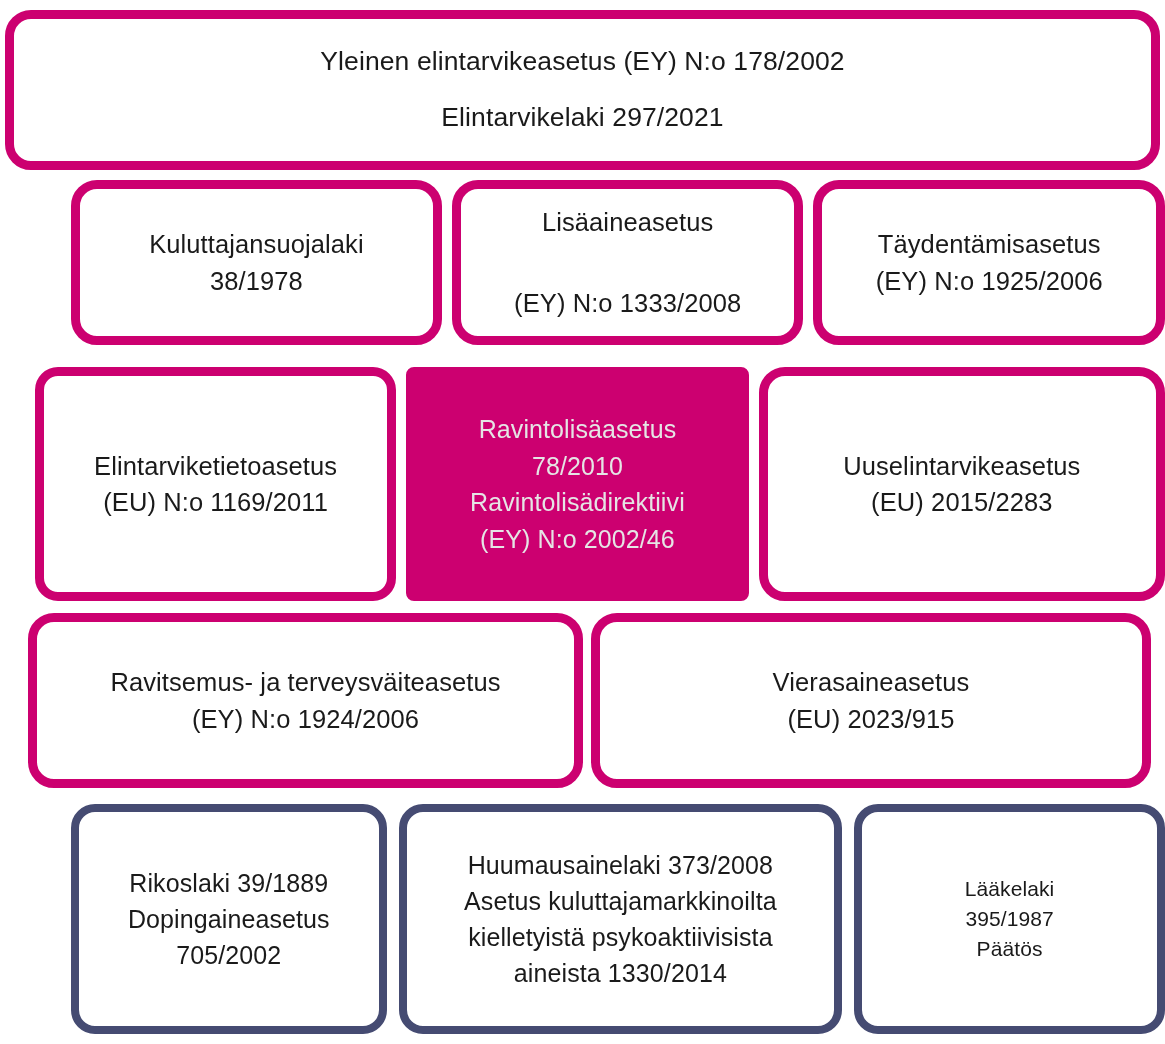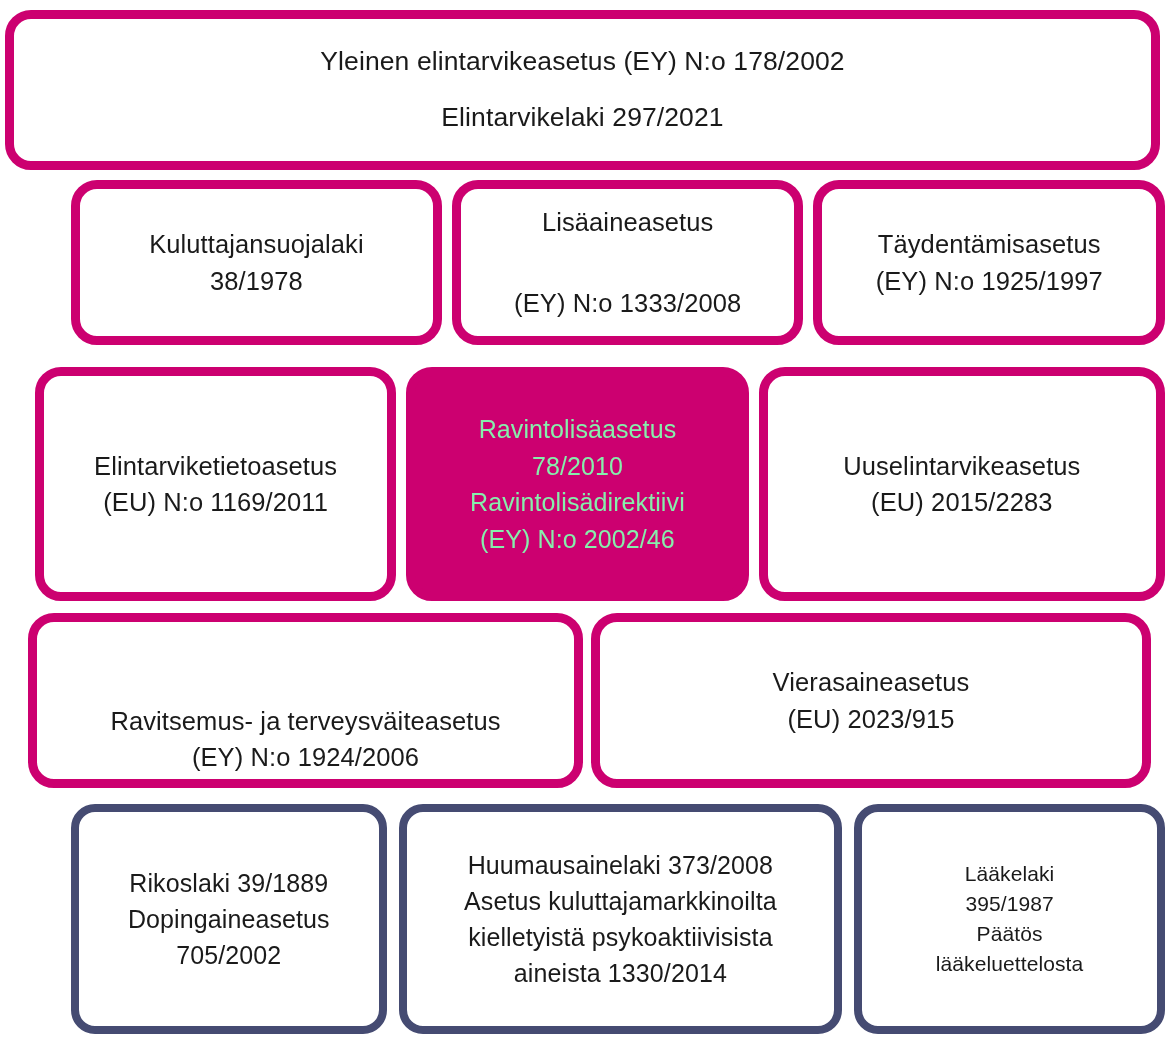--- a/index.html
+++ b/index.html
@@ -45,46 +45,47 @@
     letter-spacing: 0.1px;
   }
   .box.navy {
     border-color: #454b72;
     border-width: 8px;
     border-radius: 24px;
   }
   .box.filled {
     background: #cc0070;
     border-color: #cc0070;
-    color: #86efac;
+    color: #e5e5e5;
+    border-radius: 8px;
   }
   .box .line {
     display: block;
     white-space: nowrap;
   }
   
   #row-top      { top: 10px;  height: 160px; }
   #row-two      { top: 180px; height: 165px; padding-left: 43px; }
   #row-three    { top: 367px; height: 234px; }
   #row-four     { top: 613px; height: 175px; }
   #row-bottom   { top: 804px; height: 230px; padding-left: 48px; }
 
   #row-top    .box { width: 1155px; margin-left: 5px; font-size: 26.5px; }
   #row-top    .box .line { margin: 9px 12px; }
 
   #row-two   .box:nth-child(1) { width: 382px; margin-left: 28px; }
   #row-two   .box:nth-child(2) { width: 362px; margin-left: 10px; gap: 44px; }
   #row-two   .box:nth-child(3) { width: 362px; margin-left: 10px; }
 
-  #row-three .box:nth-child(1) { width: 382px; margin-left: 35px; }
+  #row-three .box:nth-child(1) { width: 382px; margin-left: 35px; border-radius: 23px; }
   #row-three .box:nth-child(2) { width: 362px; margin-left: 10px; }
   #row-three .box:nth-child(3) { width: 430px; margin-left: 10px; }
   #row-three .box.filled { font-size: 25px; line-height: 1.46; }
 
-  #row-four  .box:nth-child(1) { width: 555px; margin-left: 28px; justify-content: flex-end; }
+  #row-four  .box:nth-child(1) { width: 555px; margin-left: 28px; }
   #row-four  .box:nth-child(2) { width: 560px; margin-left: 8px; }
 
   #row-bottom .box:nth-child(1) { width: 327px; margin-left: 23px; font-size: 25px; }
   #row-bottom .box:nth-child(2) { width: 460px; margin-left: 12px; font-size: 25px; }
   #row-bottom .box:nth-child(3) { width: 322px; margin-left: 12px; font-size: 21px; }
   #row-bottom .box .line { line-height: 1.44; }
 </style>
 </head>
 <body>
 
@@ -101,21 +102,21 @@
     <div class="box">
       <span class="line">Kuluttajansuojalaki</span>
       <span class="line">38/1978</span>
     </div>
     <div class="box">
       <span class="line">Lisäaineasetus</span>
       <span class="line">(EY) N:o 1333/2008</span>
     </div>
     <div class="box">
       <span class="line">Täydentämisasetus</span>
-      <span class="line">(EY) N:o 1925/1997</span>
+      <span class="line">(EY) N:o 1925/2006</span>
     </div>
   </div>
 
   <div class="row" id="row-three">
     <div class="box">
       <span class="line">Elintarviketietoasetus</span>
       <span class="line">(EU) N:o 1169/2011</span>
     </div>
     <div class="box filled">
       <span class="line">Ravintolisäasetus</span>
@@ -149,17 +150,16 @@
     <div class="box navy">
       <span class="line">Huumausainelaki 373/2008</span>
       <span class="line">Asetus kuluttajamarkkinoilta</span>
       <span class="line">kielletyistä psykoaktiivisista</span>
       <span class="line">aineista 1330/2014</span>
     </div>
     <div class="box navy">
       <span class="line">Lääkelaki</span>
       <span class="line">395/1987</span>
       <span class="line">Päätös</span>
-      <span class="line">lääkeluettelosta</span>
     </div>
   </div>
 
 </div>
 
 </body></html>

